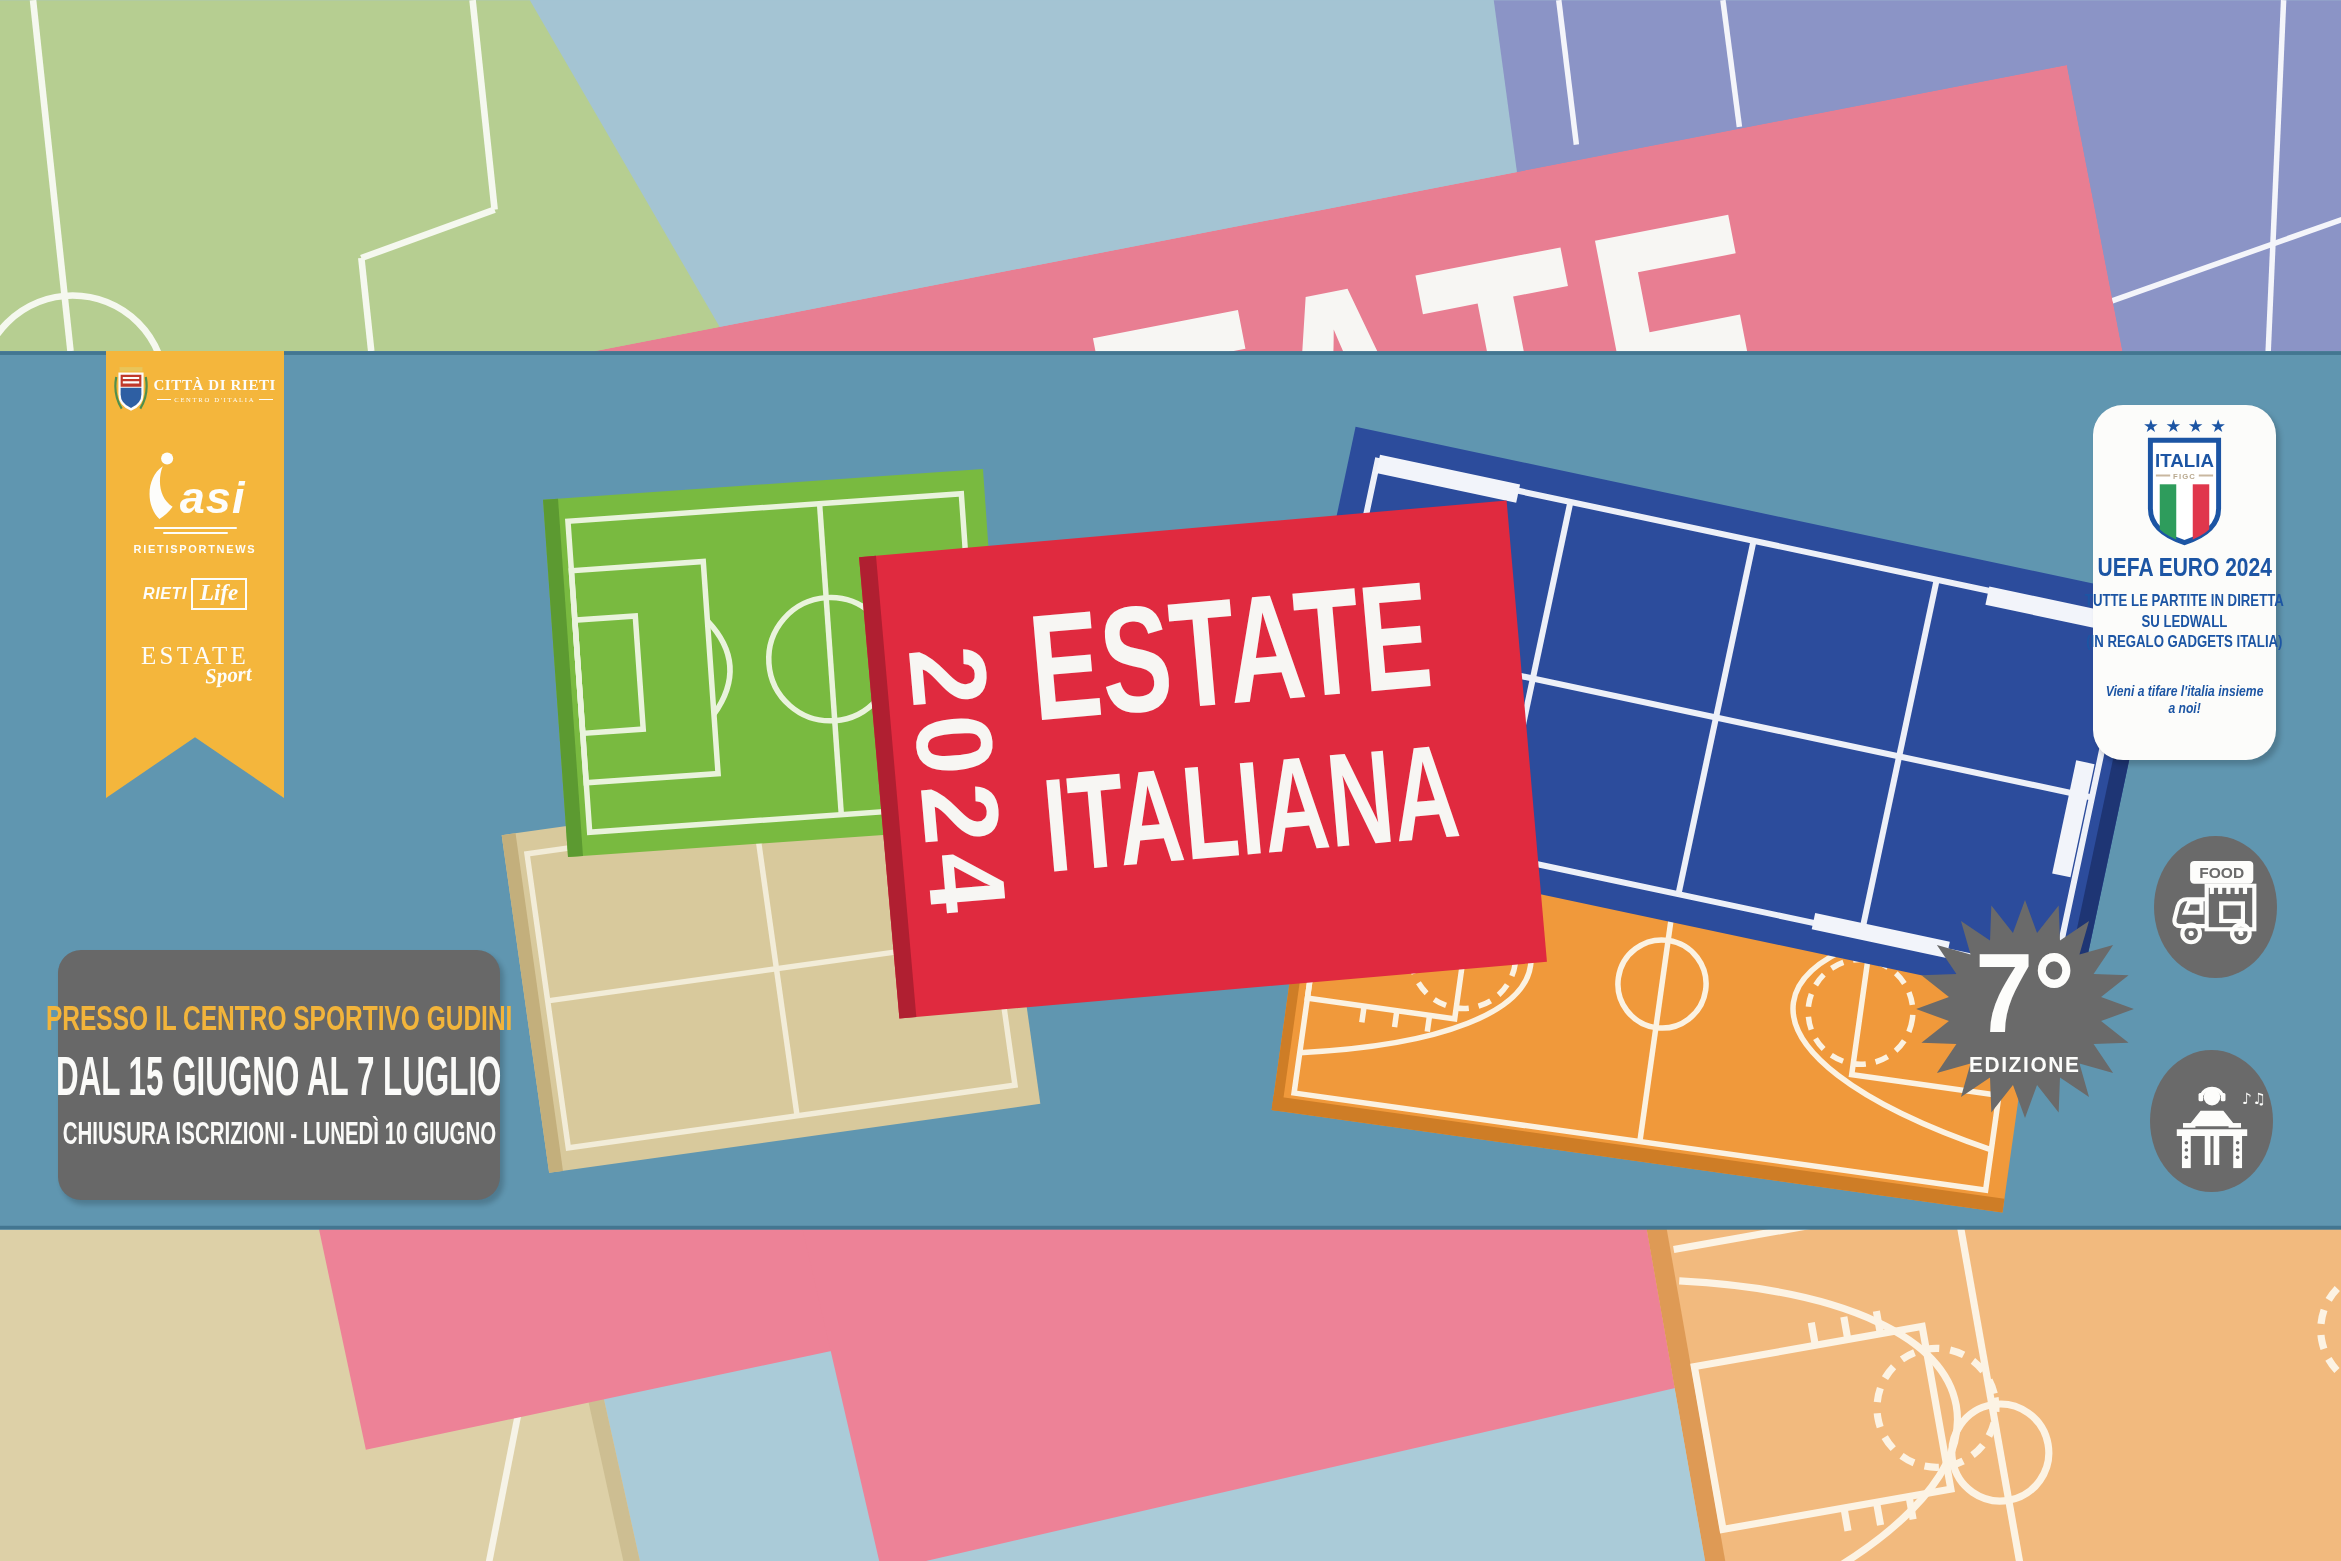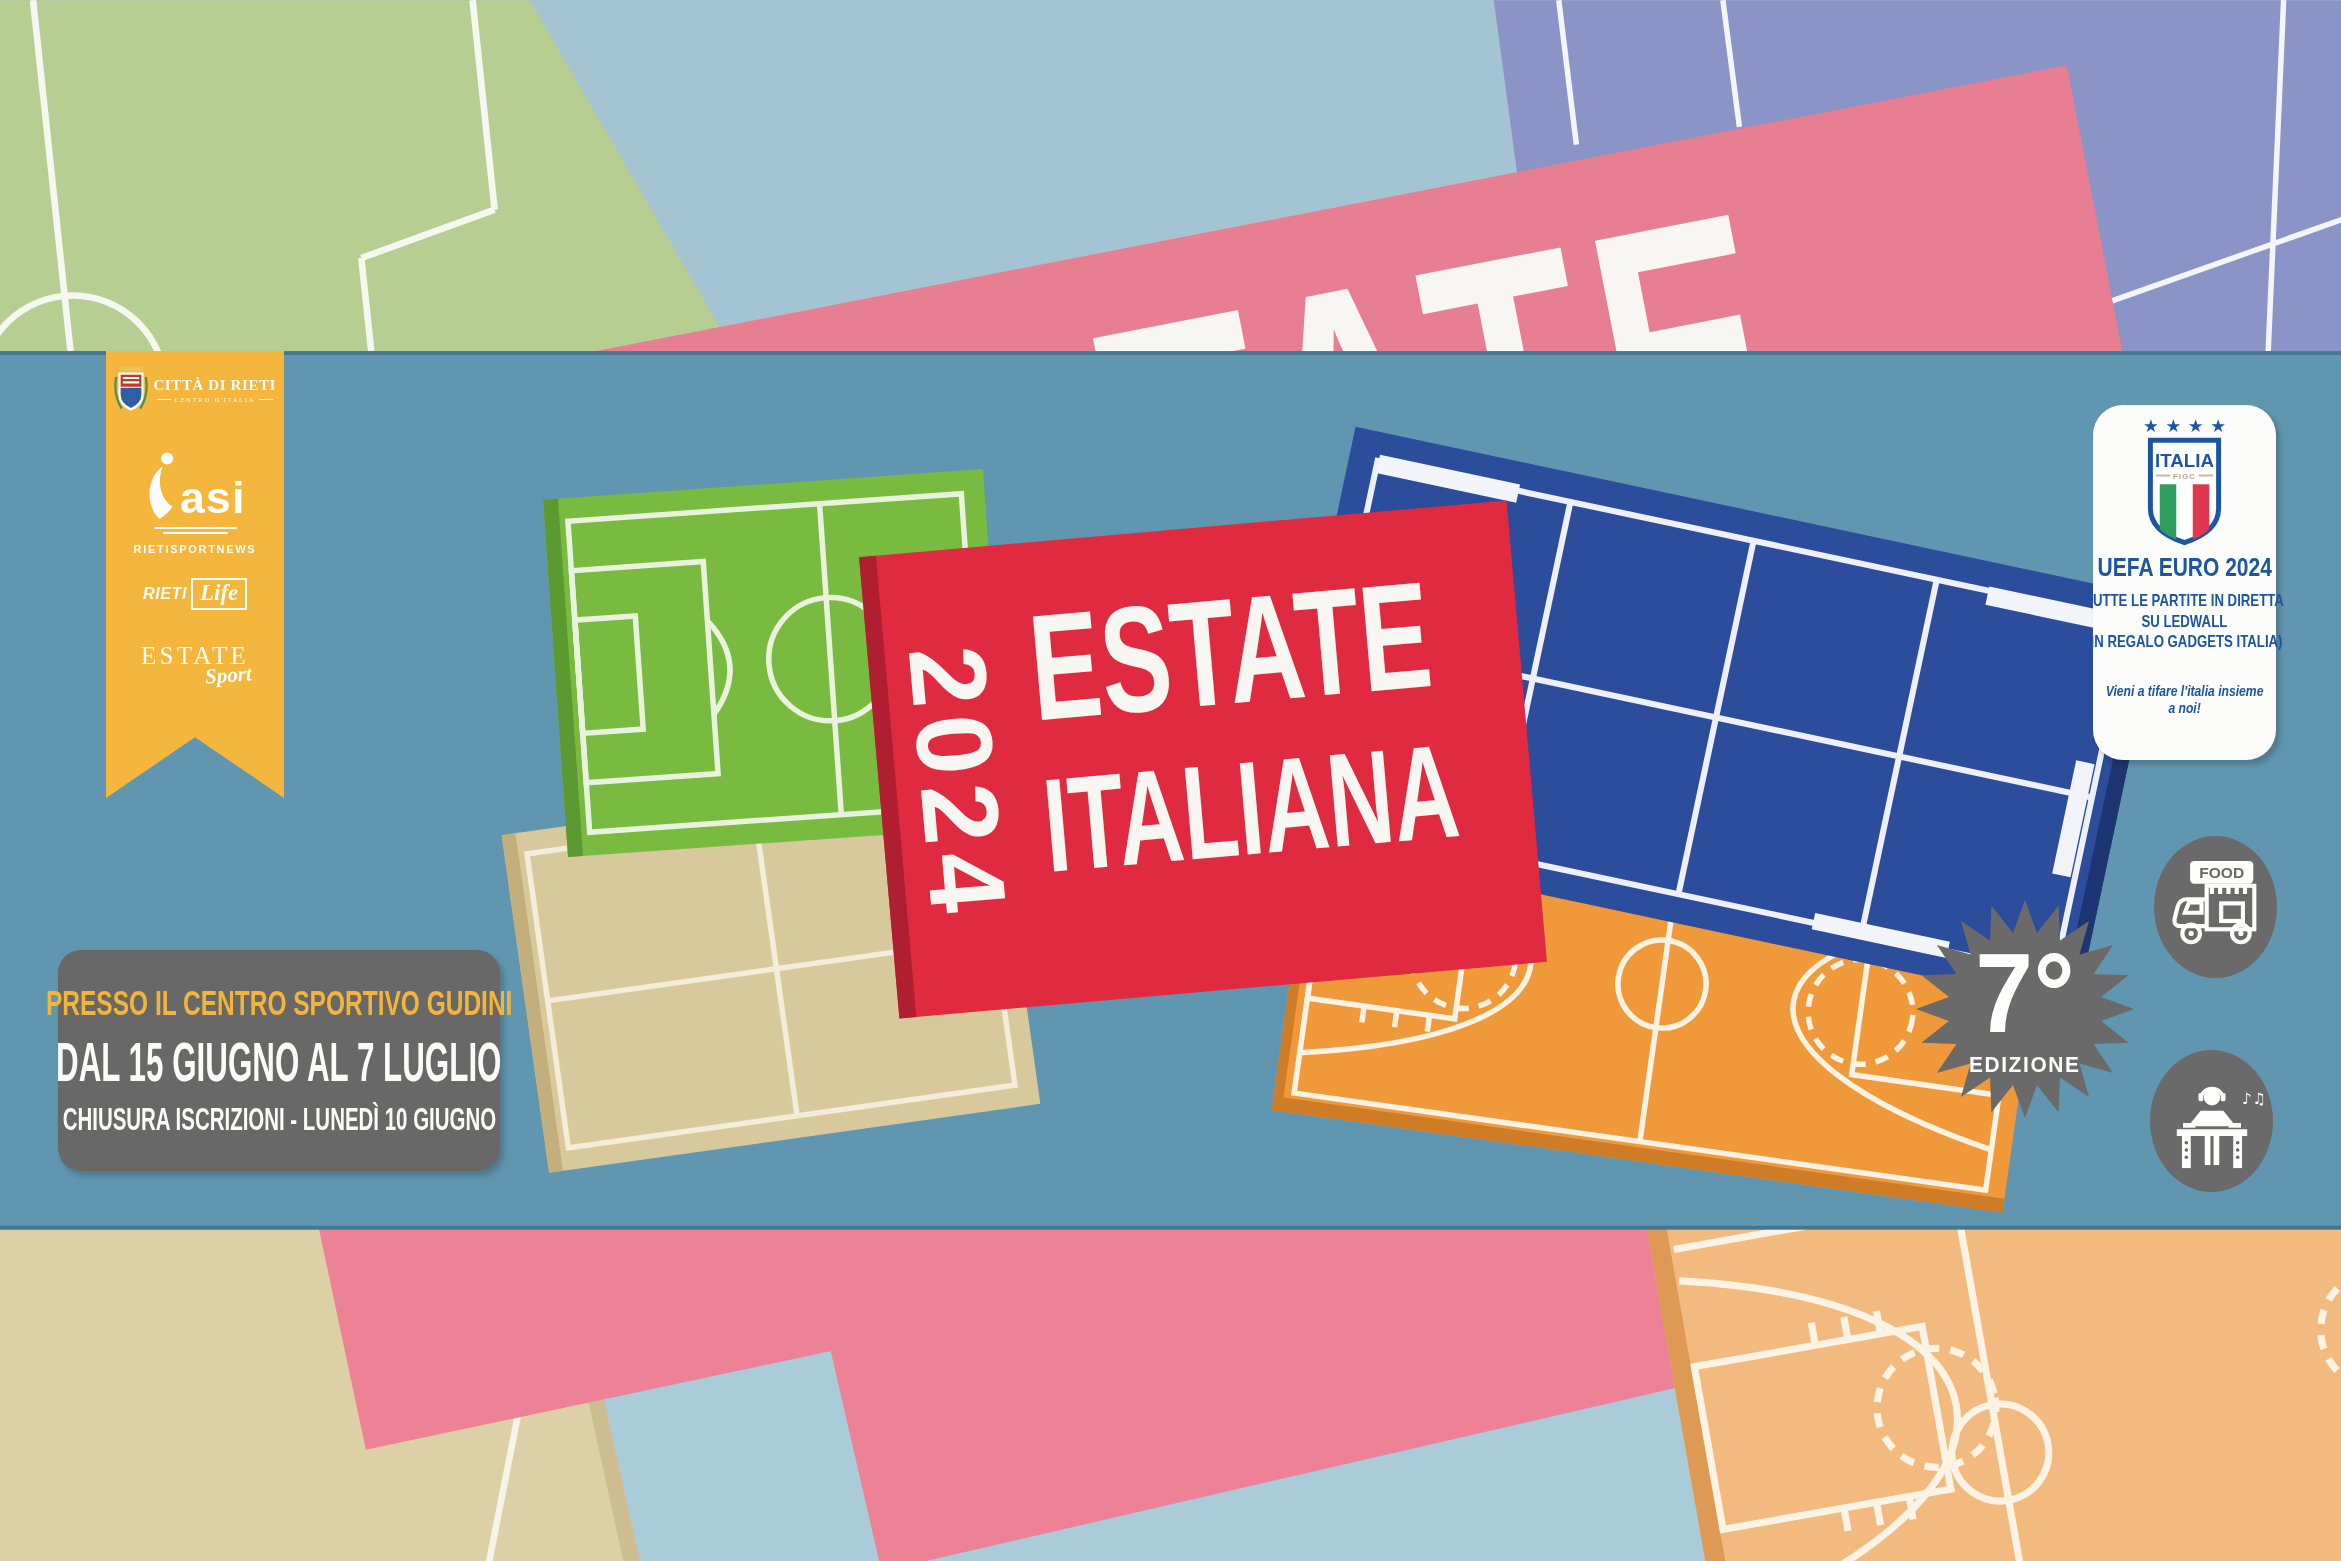--- a/index.html
+++ b/index.html
@@ -41,35 +41,35 @@
           color:#FDFDFB;text-align:center;}
   .sp{position:absolute;left:0;width:100%;display:flex;justify-content:center;align-items:center;}
   .sp-crest{top:15.4px;gap:5.5px;}
   .crest-text{text-align:center;}
   .crest-name{font-family:"Liberation Serif",serif;font-weight:700;font-size:15px;letter-spacing:0.6px;white-space:nowrap;}
   .crest-sub{font-family:"Liberation Serif",serif;font-size:6.6px;letter-spacing:1.7px;margin-top:2.2px;white-space:nowrap;
              display:flex;align-items:center;gap:3.3px;justify-content:center;}
   .crest-sub:before,.crest-sub:after{content:"";display:block;width:14.3px;height:1.1px;background:#FDFDFB;}
   .sp-asi{top:101px;flex-direction:column;}
   .asi-row{display:flex;align-items:flex-end;gap:3.3px;}
-  .asi-word{font-weight:800;font-size:45px;line-height:45px;letter-spacing:1.1px;}
+  .asi-word{font-weight:800;font-size:45px;line-height:45px;letter-spacing:1.1px;font-style:italic;}
   .asi-bars{margin-top:4.4px;}
   .asi-bars div{height:2.8px;background:#FDFDFB;border-radius:1.7px;margin:2.2px auto 0;}
   .sp-news{top:192px;font-weight:800;font-size:11px;letter-spacing:1.7px;white-space:nowrap;}
   .sp-life{top:227px;gap:4.4px;}
   .life-rieti{font-weight:800;font-style:italic;font-size:16px;letter-spacing:0.6px;}
   .life-box{border:2.2px solid #FDFDFB;padding:0 6.6px 2.2px;font-family:"Liberation Serif",serif;
             font-style:italic;font-weight:700;font-size:23px;}
   .sp-mariani{top:291px;flex-direction:column;}
   .mar-name{font-family:"Liberation Serif",serif;font-size:25px;letter-spacing:3.3px;white-space:nowrap;}
   .mar-sub{font-family:"Liberation Serif",serif;font-style:italic;font-weight:700;font-size:21px;
            margin-top:-6.6px;margin-left:66px;transform:rotate(-4deg);}
 
   
-  .info-box{position:absolute;left:58px;top:950px;width:442px;height:221px;z-index:8;
+  .info-box{position:absolute;left:58px;top:950px;width:442px;height:250px;z-index:8;
             background:var(--info_gray);border-radius:23px;
             display:flex;flex-direction:column;align-items:center;justify-content:center;
             box-shadow:3.3px 4.4px 5.5px rgba(0,0,0,.18);}
   .ib-l1{color:var(--accent_yellow);font-weight:800;font-size:35px;white-space:nowrap;transform:scaleX(.70);}
   .ib-l2{color:#FAFAF8;font-weight:800;font-size:56px;white-space:nowrap;transform:scaleX(.56);margin-top:5.5px;}
   .ib-l3{color:#FAFAF8;font-weight:800;font-size:31px;white-space:nowrap;transform:scaleX(.66);margin-top:7.7px;}
 
   
   .uefa-box{position:absolute;left:2093px;top:405px;width:183px;height:355px;z-index:8;
             background:#FCFCFA;border-radius:30px;box-shadow:3.3px 4.4px 5.5px rgba(0,0,0,.18);

